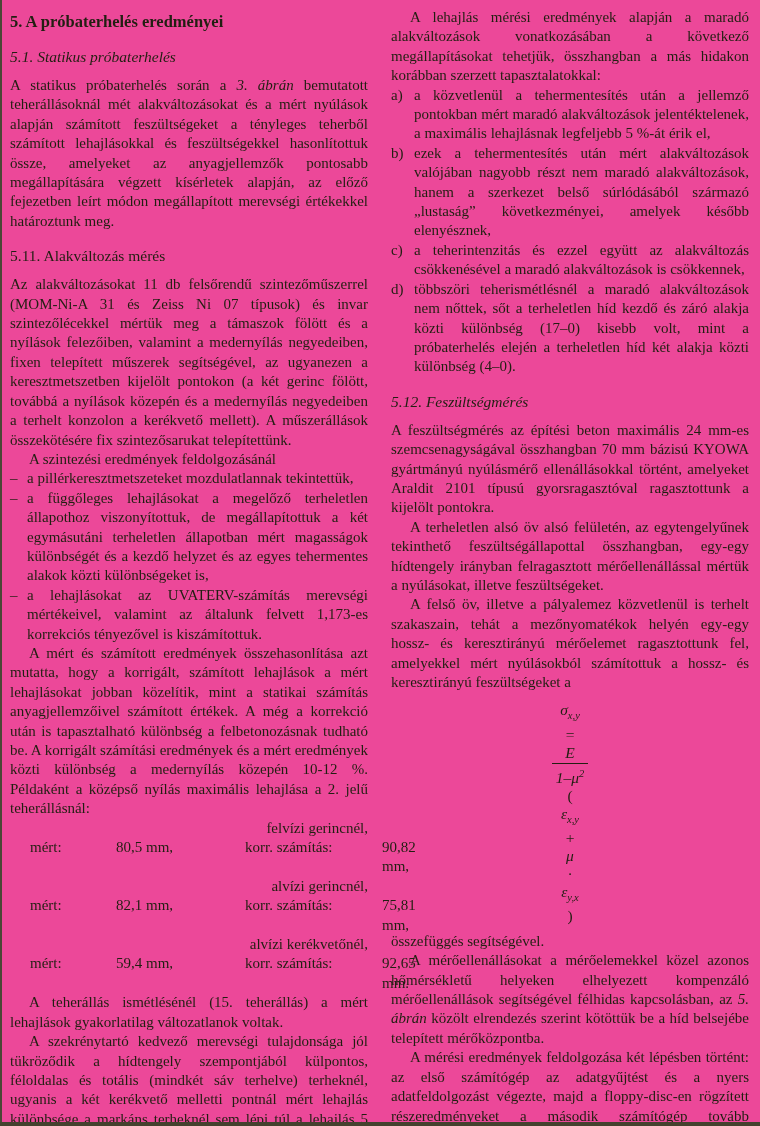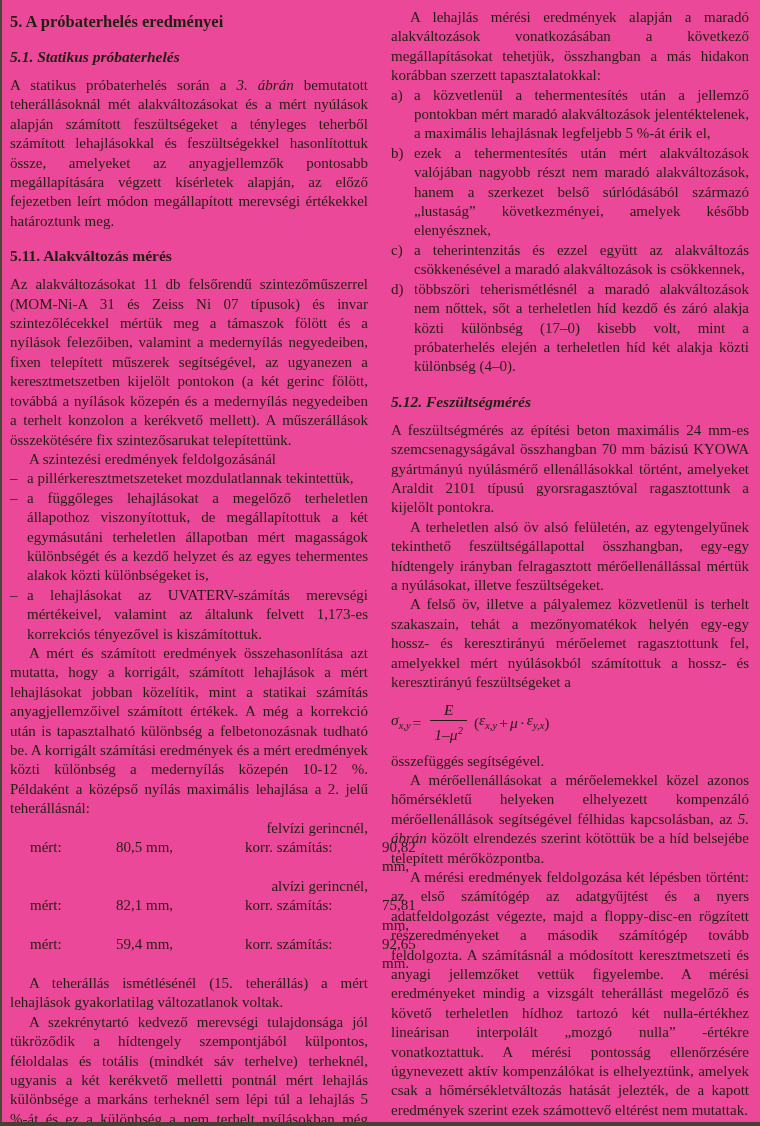--- a/index.html
+++ b/index.html
@@ -25,42 +25,42 @@
     font-size:15px;line-height:19.4px;
     text-align:justify;
   }
   .col-left{left:10px;width:358px;}
   .col-right{left:391px;width:358px;}
   .heading{
     font-weight:bold;font-size:16.5px;line-height:20px;
     margin:4px 0 14px 0;text-align:left;
   }
   .subheading{
-    font-weight:bold;font-size:15.5px;line-height:20px;
+    font-weight:normal;font-size:15.5px;line-height:20px;
     margin:15px 0 9px 0;text-align:left;
   }
   .subheading.italic{font-style:italic;}
   .para{margin:0;}
   .para.indent{text-indent:19px;}
   .it{font-style:italic;}
   .dash-item{display:flex;}
   .dash-item .marker{flex:none;width:17px;}
   .dash-item .body{flex:1;text-align:justify;}
   .letter-item{display:flex;}
   .letter-item .marker{flex:none;width:23px;}
   .letter-item .body{flex:1;text-align:justify;}
   .label-line{text-align:right;}
   .measure-row{display:flex;text-align:left;padding-left:20px;gap:29px;}
   .measure-row .mc0{flex:none;width:57px;}
   .measure-row .mc1{flex:none;width:100px;}
   .measure-row .mc2{flex:none;width:108px;}
   .measure-row .mc3{flex:1;}
   .formula-row{
     display:flex;justify-content:flex-start;align-items:center;
-    margin:9px 0 7px 0;text-align:left;font-size:15.5px;line-height:18px;
+    margin:9px 0 7px 0;text-align:left;font-size:15.5px;line-height:18px;flex-direction:column;
   }
   .formula-row .sym{font-style:italic;}
   .formula-row sub,.formula-row sup{font-size:10.5px;font-style:italic;}
   .frac{display:inline-flex;flex-direction:column;align-items:center;margin:0 7px;}
   .frac .num{padding:0 10px 1px;}
   .frac .den{border-top:1.4px solid #221f12;padding:1px 4px 0;}
   .feq{margin:0 2px;}
 </style>
 </head>
 <body>
@@ -93,20 +93,21 @@
         <span class="mc mc2">korr. számítás:</span>
         <span class="mc mc3">90,82 mm,</span>
       </div>
       <div class="label-line">alvízi gerincnél,</div>
       <div class="measure-row">
         <span class="mc mc0">mért:</span>
         <span class="mc mc1">82,1 mm,</span>
         <span class="mc mc2">korr. számítás:</span>
         <span class="mc mc3">75,81 mm,</span>
       </div>
+      <div class="label-line">alvízi kerékvetőnél,</div>
       <div class="measure-row">
         <span class="mc mc0">mért:</span>
         <span class="mc mc1">59,4 mm,</span>
         <span class="mc mc2">korr. számítás:</span>
         <span class="mc mc3">92,65 mm.</span>
       </div>
       <p class="para indent"><span>A teherállás ismétlésénél (15. teherállás) a mért lehajlások gyakorlatilag változatlanok voltak.</span></p>
       <p class="para indent"><span>A szekrénytartó kedvező merevségi tulajdonsága jól tükröződik a hídtengely szempontjából külpontos, féloldalas és totális (mindkét sáv terhelve) terheknél, ugyanis a két kerékvető melletti pontnál mért lehajlás különbsége a markáns terheknél sem lépi túl a lehajlás 5 %-át és ez a különbség a nem terhelt nyílásokban még tovább csökken, vagyis a csavarási deformáció a támaszokon gyakorlatilag nem megy át.</span></p>
     </div>
   <div class="col col-right">

